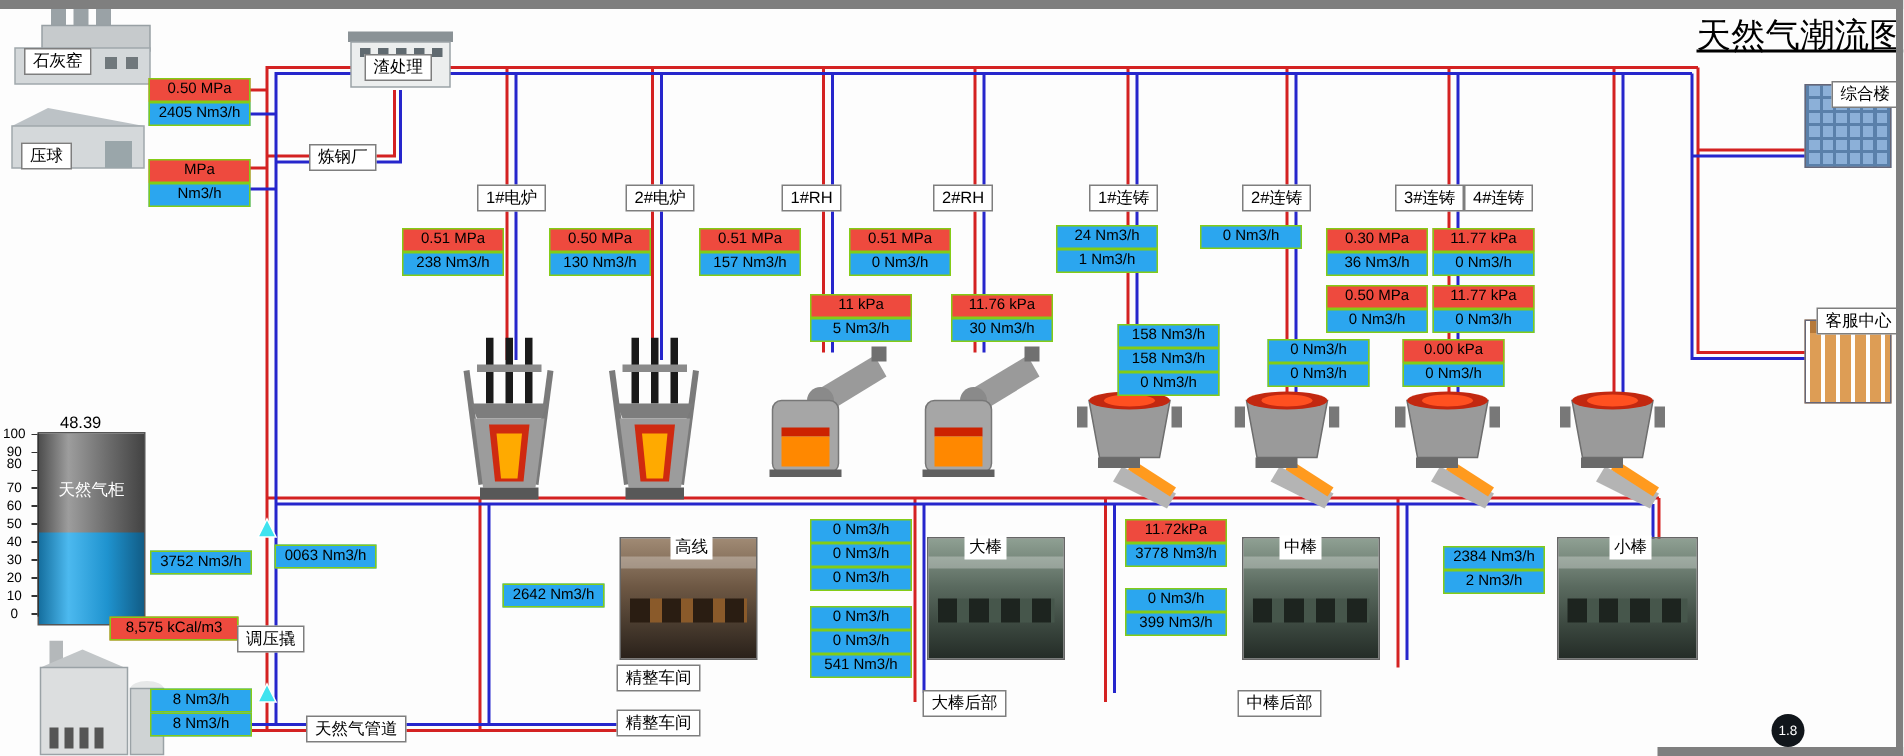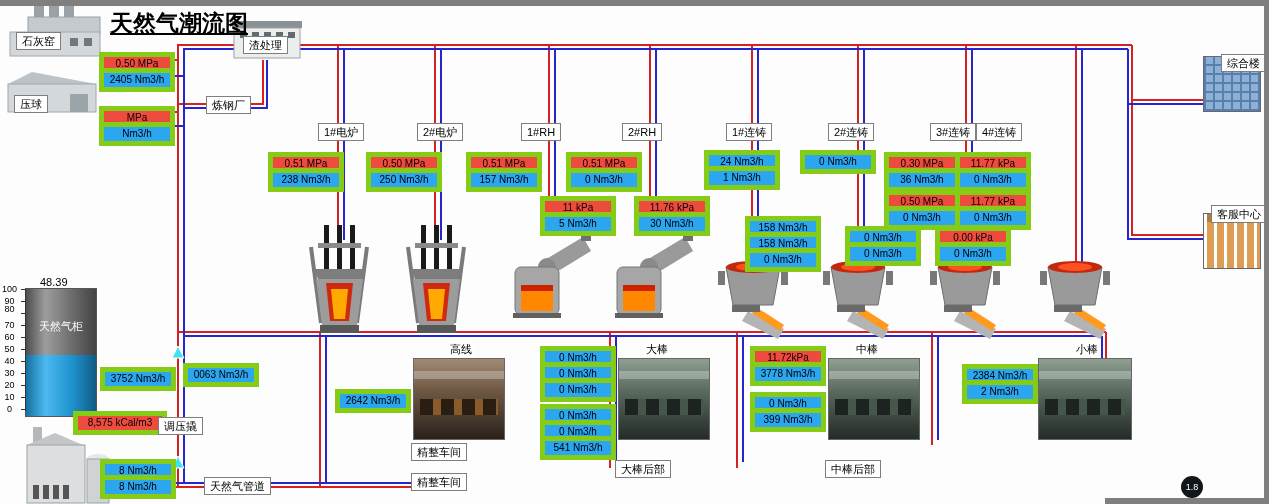--- a/index.html
+++ b/index.html
@@ -1,31 +1,31 @@
 <!DOCTYPE html>
 <html><head>
 <meta charset="utf-8">
 <style>
   html,body{margin:0;padding:0;background:#fff;}
   #screen{position:relative;width:1269px;height:504px;overflow:hidden;background:#fdfdfd;
           font-family:"Liberation Sans",sans-serif;color:#000;}
   .strip{position:absolute;background:#7f7f7f;z-index:9;}
-  .title{position:absolute;left:110px;right:0;top:8px;text-align:left;font-size:23px;
-         font-weight:bold;text-decoration:underline;z-index:7;}
+  .title{position:absolute;left:110px;right:0;top:8px;text-align:right;font-size:23px;
+         font-weight:normal;text-decoration:underline;z-index:7;}
   #pipes{position:absolute;left:0;top:0;z-index:2;pointer-events:none;}
   .icon{position:absolute;z-index:4;}
-  .m{position:absolute;width:66px;height:14px;border:5px solid #84cc16;font-size:10px;
+  .m{position:absolute;width:66px;height:14px;border:1px solid #84cc16;font-size:10px;
      line-height:14px;text-align:center;white-space:nowrap;overflow:hidden;z-index:5;}
   .m.red{background:#ee4a3e;}
   .m.blue{background:#2ba6ef;}
   .m.wide{width:84px;}
   .tag{position:absolute;background:#fff;border:1px solid #7e7e7e;font-size:11px;height:16px;
        line-height:16px;padding:0 5px;white-space:nowrap;z-index:6;}
   .txt{position:absolute;background:#fff;font-size:11px;height:16px;line-height:16px;
-       padding:0 3px;white-space:nowrap;z-index:6;}
+       padding:0 3px;white-space:nowrap;z-index:6;margin-top:16px;}
   .photo{position:absolute;width:90px;height:80px;border:1px solid #666;z-index:4;
          background:linear-gradient(180deg,#8fa093 0%,#5a6a5f 40%,#39453d 75%,#242c27 100%);}
   .photo::before{content:"";position:absolute;left:6px;right:6px;top:40px;height:16px;
          background:repeating-linear-gradient(90deg,#1d241f 0 13px,#46564b 13px 21px);}
   .photo::after{content:"";position:absolute;left:0;right:0;top:12px;height:8px;background:rgba(255,255,255,.28);}
   .photo.warm{background:linear-gradient(180deg,#a08a74 0%,#6e5844 40%,#45382c 75%,#2a211a 100%);}
   .photo.warm::before{background:repeating-linear-gradient(90deg,#2a1d12 0 13px,#8a5a2a 13px 21px);}
   .tank{position:absolute;left:25px;top:288px;width:70px;height:127px;border:1px solid #555;z-index:4;
         background:linear-gradient(90deg,#4e4e4e,#9d9d9d 28%,#6d6d6d 65%,#434343);}
   .tank .fill{position:absolute;left:0;bottom:0;width:100%;height:48%;
@@ -288,21 +288,21 @@
   <div class="txt" style="left:1073px;top:341px">小棒</div>
 
   <div class="m red" style="left:99px;top:52px">0.50 MPa</div>
   <div class="m blue" style="left:99px;top:68px">2405 Nm3/h</div>
   <div class="m red" style="left:99px;top:106px">MPa</div>
   <div class="m blue" style="left:99px;top:122px">Nm3/h</div>
 
   <div class="m red" style="left:268px;top:152px">0.51 MPa</div>
   <div class="m blue" style="left:268px;top:168px">238 Nm3/h</div>
   <div class="m red" style="left:366px;top:152px">0.50 MPa</div>
-  <div class="m blue" style="left:366px;top:168px">250 Nm3/h</div>
+  <div class="m blue" style="left:366px;top:168px">130 Nm3/h</div>
 
   <div class="m red" style="left:466px;top:152px">0.51 MPa</div>
   <div class="m blue" style="left:466px;top:168px">157 Nm3/h</div>
   <div class="m red" style="left:566px;top:152px">0.51 MPa</div>
   <div class="m blue" style="left:566px;top:168px">0 Nm3/h</div>
   <div class="m red" style="left:540px;top:196px">11 kPa</div>
   <div class="m blue" style="left:540px;top:212px">5 Nm3/h</div>
   <div class="m red" style="left:634px;top:196px">11.76 kPa</div>
   <div class="m blue" style="left:634px;top:212px">30 Nm3/h</div>
 

